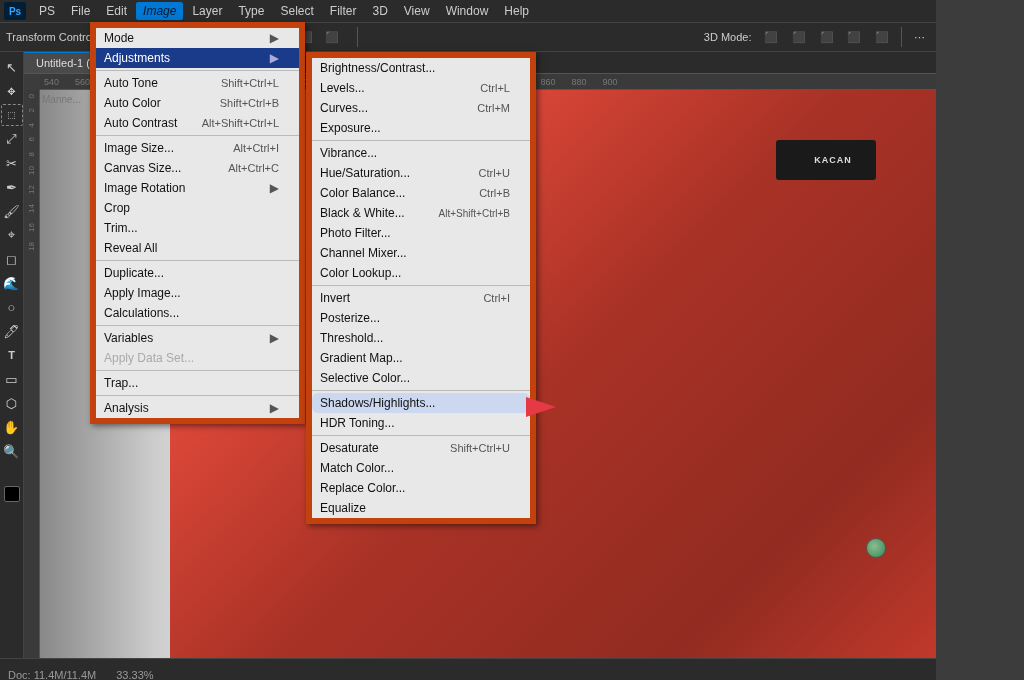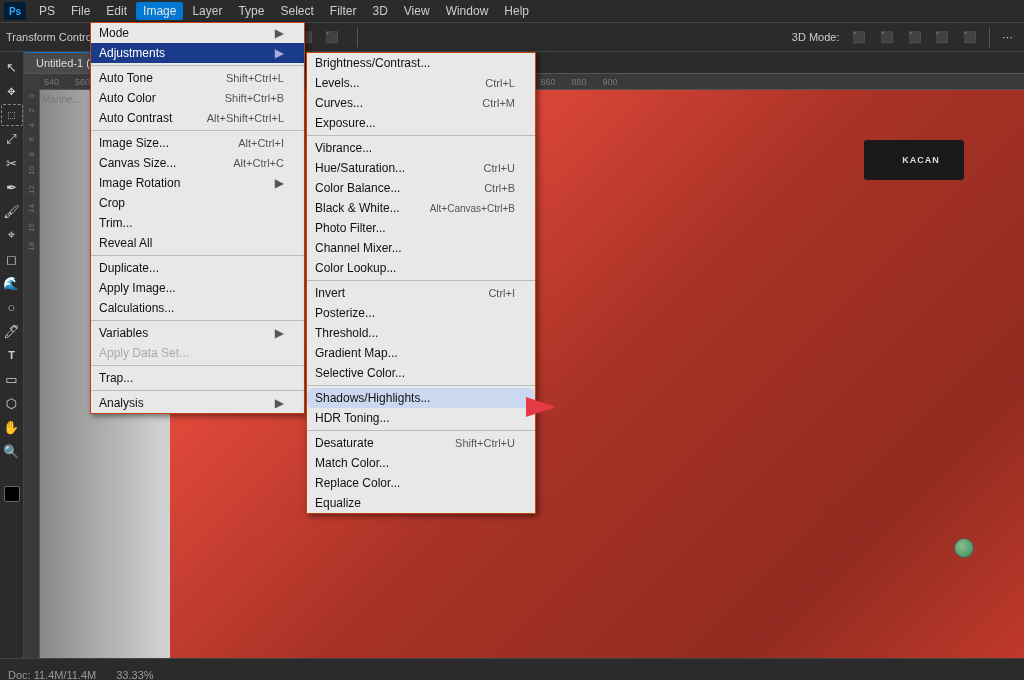--- a/index.html
+++ b/index.html
@@ -14,21 +14,21 @@
       padding: 0 4px;
       color: #ccc;
       font-size: 12px;
       gap: 2px;
     }
     .menu-item {
       padding: 2px 7px;
       cursor: pointer;
       border-radius: 2px;
     }
-    .menu-item.active { background: #0078d4; color: #e5e5e5; }
+    .menu-item.active { background: #0078d4; color: #0f172a; font-style: italic; }
 
     
     #toolbar {
       background: #2b2b2b;
       height: 30px;
       display: flex;
       align-items: center;
       padding: 0 6px;
       gap: 4px;
       border-top: 1px solid #444;
@@ -101,21 +101,21 @@
     #canvas-content {
       position: absolute;
       top: 38px; left: 16px; right: 0; bottom: 0;
       overflow: hidden;
     }
 
     
     .dropdown-menu {
       position: fixed;
       background: #e8e8e8;
-      border: 1px solid #c2410c;
+      border: 6px solid #c2410c;
       box-shadow: 2px 2px 6px rgba(0,0,0,0.5);
       z-index: 100;
       min-width: 200px;
     }
     .dropdown-menu .menu-item-d {
       padding: 3px 20px 3px 8px;
       cursor: pointer;
       display: flex;
       align-items: center;
       justify-content: space-between;
@@ -182,21 +182,21 @@
       right: 50px; bottom: 100px;
       width: 20px; height: 20px;
       background: radial-gradient(circle at 40% 40%, #8fbc8f, #2e8b57);
       border-radius: 50%;
       border: 1px solid #555;
     }
   </style>
 </head>
 <body>
 
-<div style="width:1024px;height:680px;position:relative;overflow:hidden;background:#3c3c3c;">
+<div style="width:936px;height:680px;position:relative;overflow:hidden;background:#3c3c3c;">
 
   <div id="menu-bar">
     <div style="width:22px;height:18px;background:#001e36;color:#31a8ff;font-size:10px;font-weight:bold;display:flex;align-items:center;justify-content:center;border-radius:2px;margin-right:4px;">Ps</div>
     <div class="menu-item">PS</div>
     <div class="menu-item">File</div>
     <div class="menu-item">Edit</div>
     <div class="menu-item active">Image</div>
     <div class="menu-item">Layer</div>
     <div class="menu-item">Type</div>
     <div class="menu-item">Select</div>
@@ -417,21 +417,21 @@
     <div class="menu-item-d">
       <span>Hue/Saturation...</span>
       <span class="shortcut">Ctrl+U</span>
     </div>
     <div class="menu-item-d">
       <span>Color Balance...</span>
       <span class="shortcut">Ctrl+B</span>
     </div>
     <div class="menu-item-d">
       <span>Black &amp; White...</span>
-      <span class="shortcut" style="font-size:10px;">Alt+Canvas+Ctrl+B</span>
+      <span class="shortcut" style="font-size:10px;">Alt+Shift+Ctrl+B</span>
     </div>
     <div class="menu-item-d">
       <span>Photo Filter...</span>
     </div>
     <div class="menu-item-d">
       <span>Channel Mixer...</span>
     </div>
     <div class="menu-item-d">
       <span>Color Lookup...</span>
     </div>

